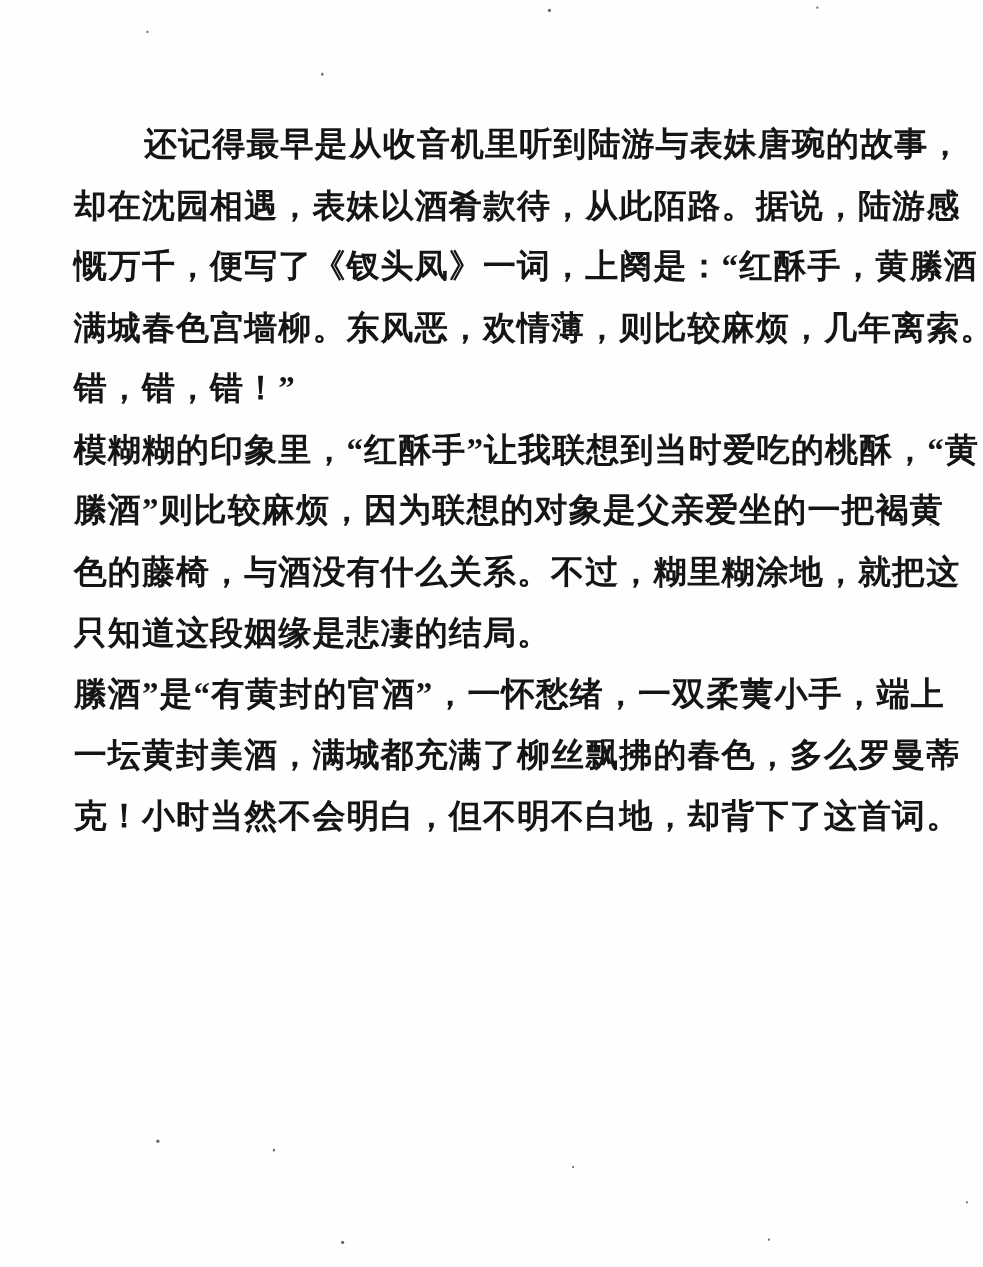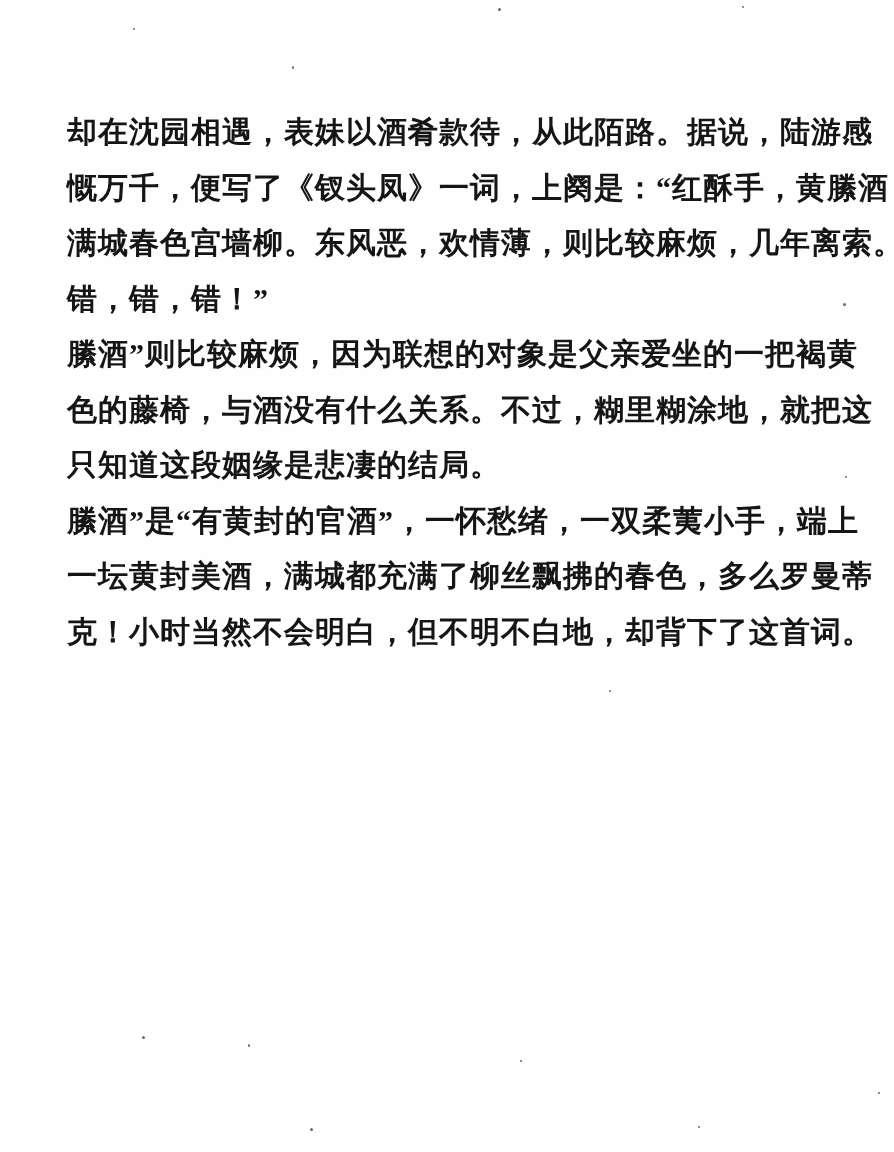--- a/index.html
+++ b/index.html
@@ -46,24 +46,26 @@
     position: absolute;
     background: #6a6a6a;
     border-radius: 50%;
   }
 </style>
 </head>
 <body>
 
 <div class="scan-page">
   <div class="text-block">
+      <div class="text-line indent">还记得最早是从收音机里听到陆游与表妹唐琬的故事，</div>
       <div class="text-line">却在沈园相遇，表妹以酒肴款待，从此陌路。据说，陆游感</div>
       <div class="text-line">慨万千，便写了《钗头凤》一词，上阕是：“红酥手，黄縢酒，</div>
       <div class="text-line">满城春色宫墙柳。东风恶，欢情薄，则比较麻烦，几年离索。</div>
       <div class="text-line para-end">错，错，错！”</div>
+      <div class="text-line">模糊糊的印象里，“红酥手”让我联想到当时爱吃的桃酥，“黄</div>
       <div class="text-line">縢酒”则比较麻烦，因为联想的对象是父亲爱坐的一把褐黄</div>
       <div class="text-line">色的藤椅，与酒没有什么关系。不过，糊里糊涂地，就把这</div>
       <div class="text-line para-end">只知道这段姻缘是悲凄的结局。</div>
       <div class="text-line">縢酒”是“有黄封的官酒”，一怀愁绪，一双柔荑小手，端上</div>
       <div class="text-line">一坛黄封美酒，满城都充满了柳丝飘拂的春色，多么罗曼蒂</div>
       <div class="text-line para-end">克！小时当然不会明白，但不明不白地，却背下了这首词。</div>
     </div>
 
   <div class="speck" style="left:498px;top:8px;width:3px;height:3px;"></div>
   <div class="speck" style="left:742px;top:6px;width:2px;height:2px;"></div>

